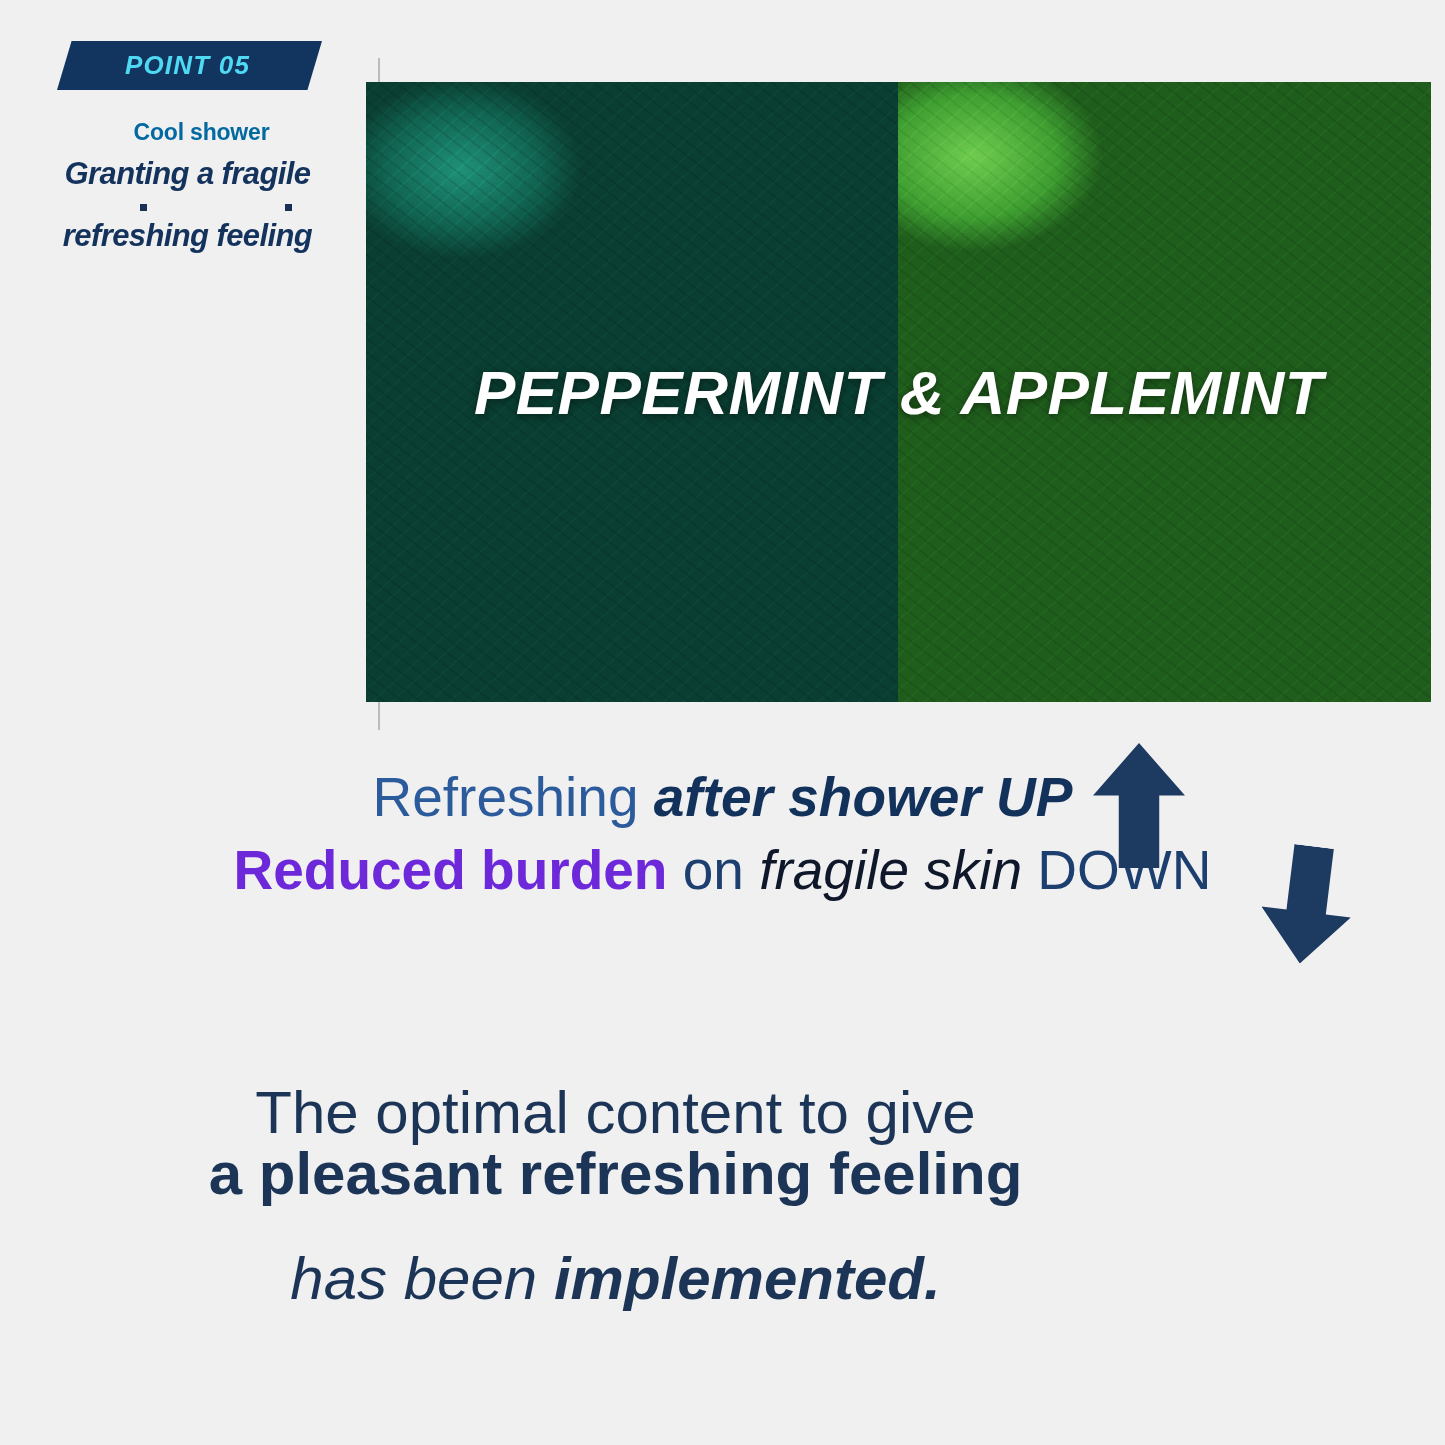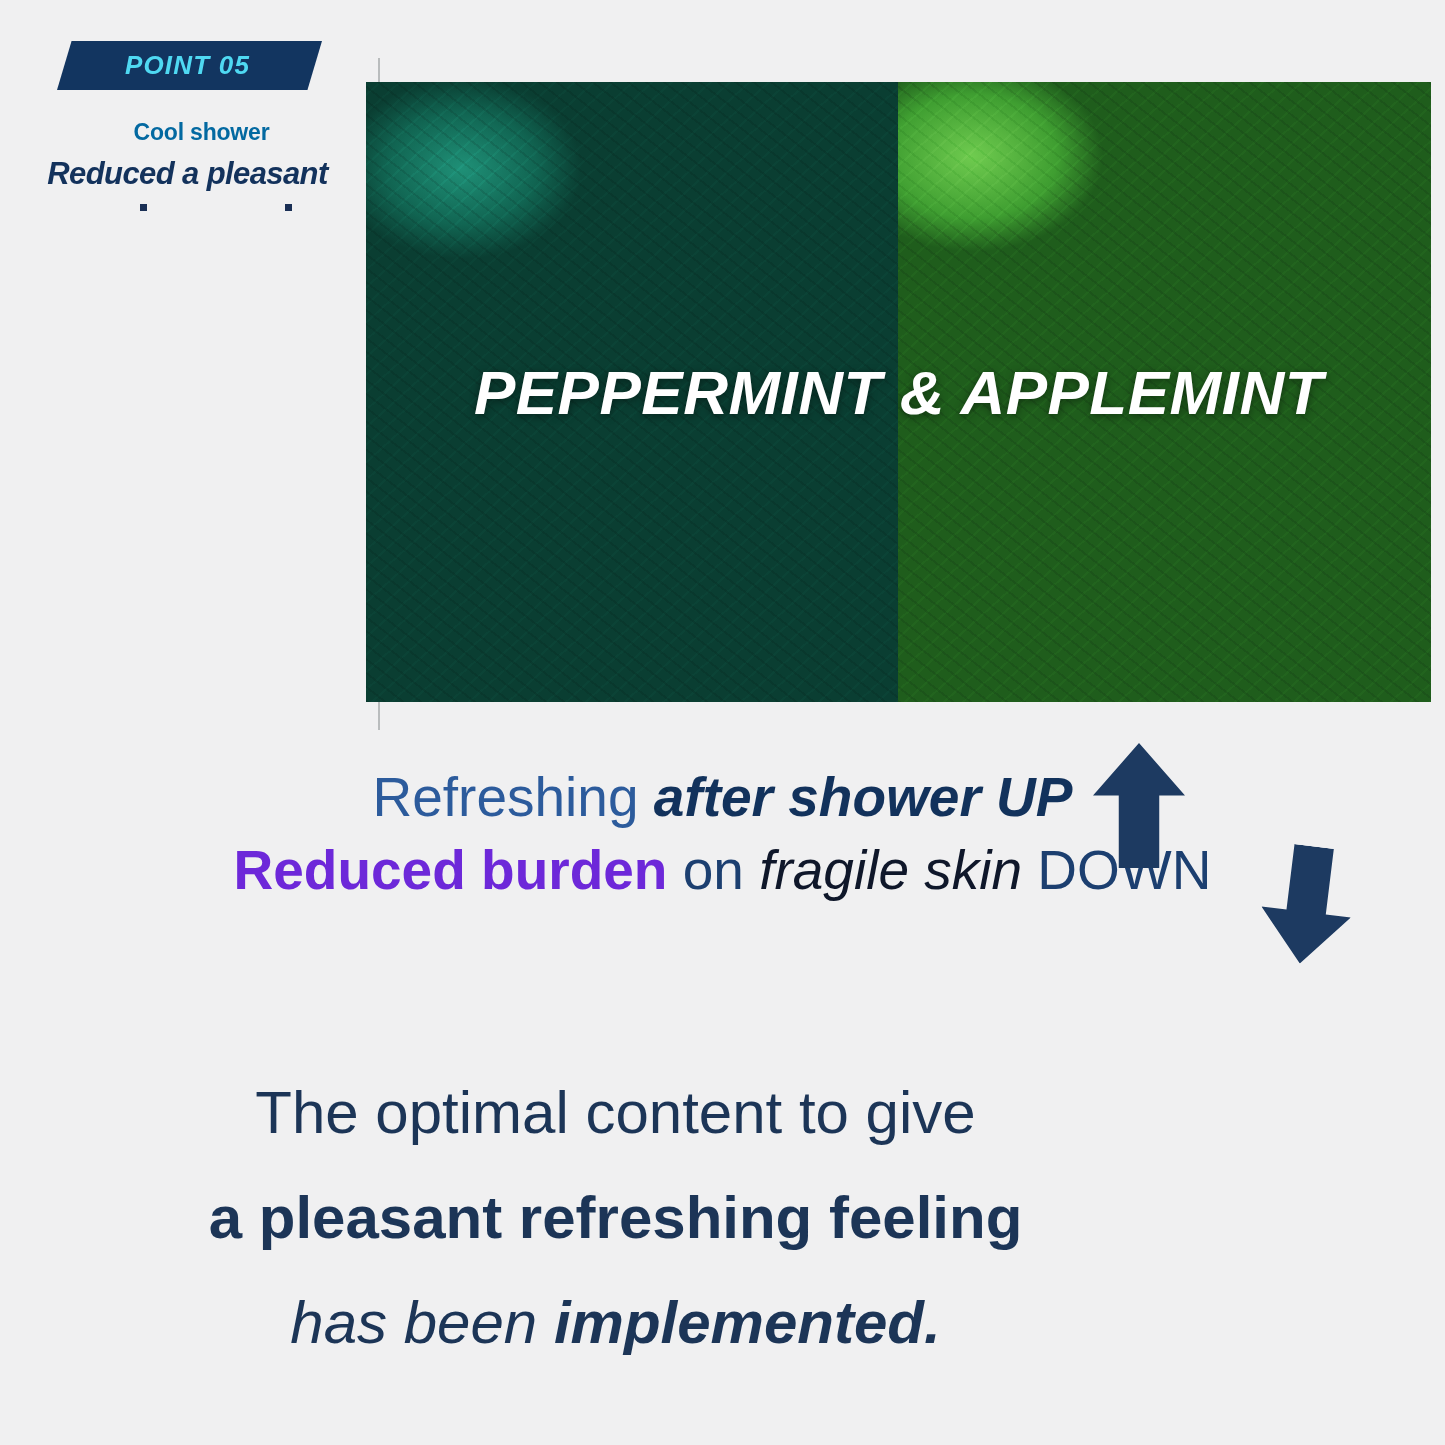--- a/index.html
+++ b/index.html
@@ -125,42 +125,43 @@
     position:absolute;left:1262px;top:846px;width:90px;height:118px;
     background:#1d3a61;
     transform:rotate(7deg);
     -webkit-clip-path:polygon(28% 0,72% 0,72% 56%,100% 56%,50% 100%,0 56%,28% 56%);
     clip-path:polygon(28% 0,72% 0,72% 56%,100% 56%,50% 100%,0 56%,28% 56%);
   }
 
   
   .bottom{position:absolute;left:0;top:1082px;width:1231px;text-align:center;}
   .b-line{font-size:60px;line-height:1.02;white-space:nowrap;color:#1c3557;}
-  .b-line.b2{margin-top:44px;}
+  .b-line.b2{}
   .b-line.b3{margin-top:44px;font-style:italic;}
   .b-reg{font-weight:normal;}
   .b-bold{font-weight:bold;}
 </style>
 </head>
 <body>
 
 <div id="root">
 
   <div class="badge-wrap">
     <div class="badge">
       <span class="badge-text">POINT 05</span>
     </div>
   </div>
 
   <div class="head-block">
     <div class="head-sub">Cool shower</div>
     <div class="head-main">
-      <span class="head-l1">Reduced a pleasant</span>
+      <span class="head-l1">Granting a fragile</span>
       <span class="emph-dot dot-a"></span>
       <span class="emph-dot dot-b"></span>
+      <span class="head-l2">refreshing feeling</span>
     </div>
   </div>
 
   <div class="photo-rule"></div>
   <div class="photo">
     <div class="photo-half half-left">
       <div class="leaf-veins"></div>
     </div>
     <div class="photo-half half-right">
       <div class="leaf-veins"></div>

